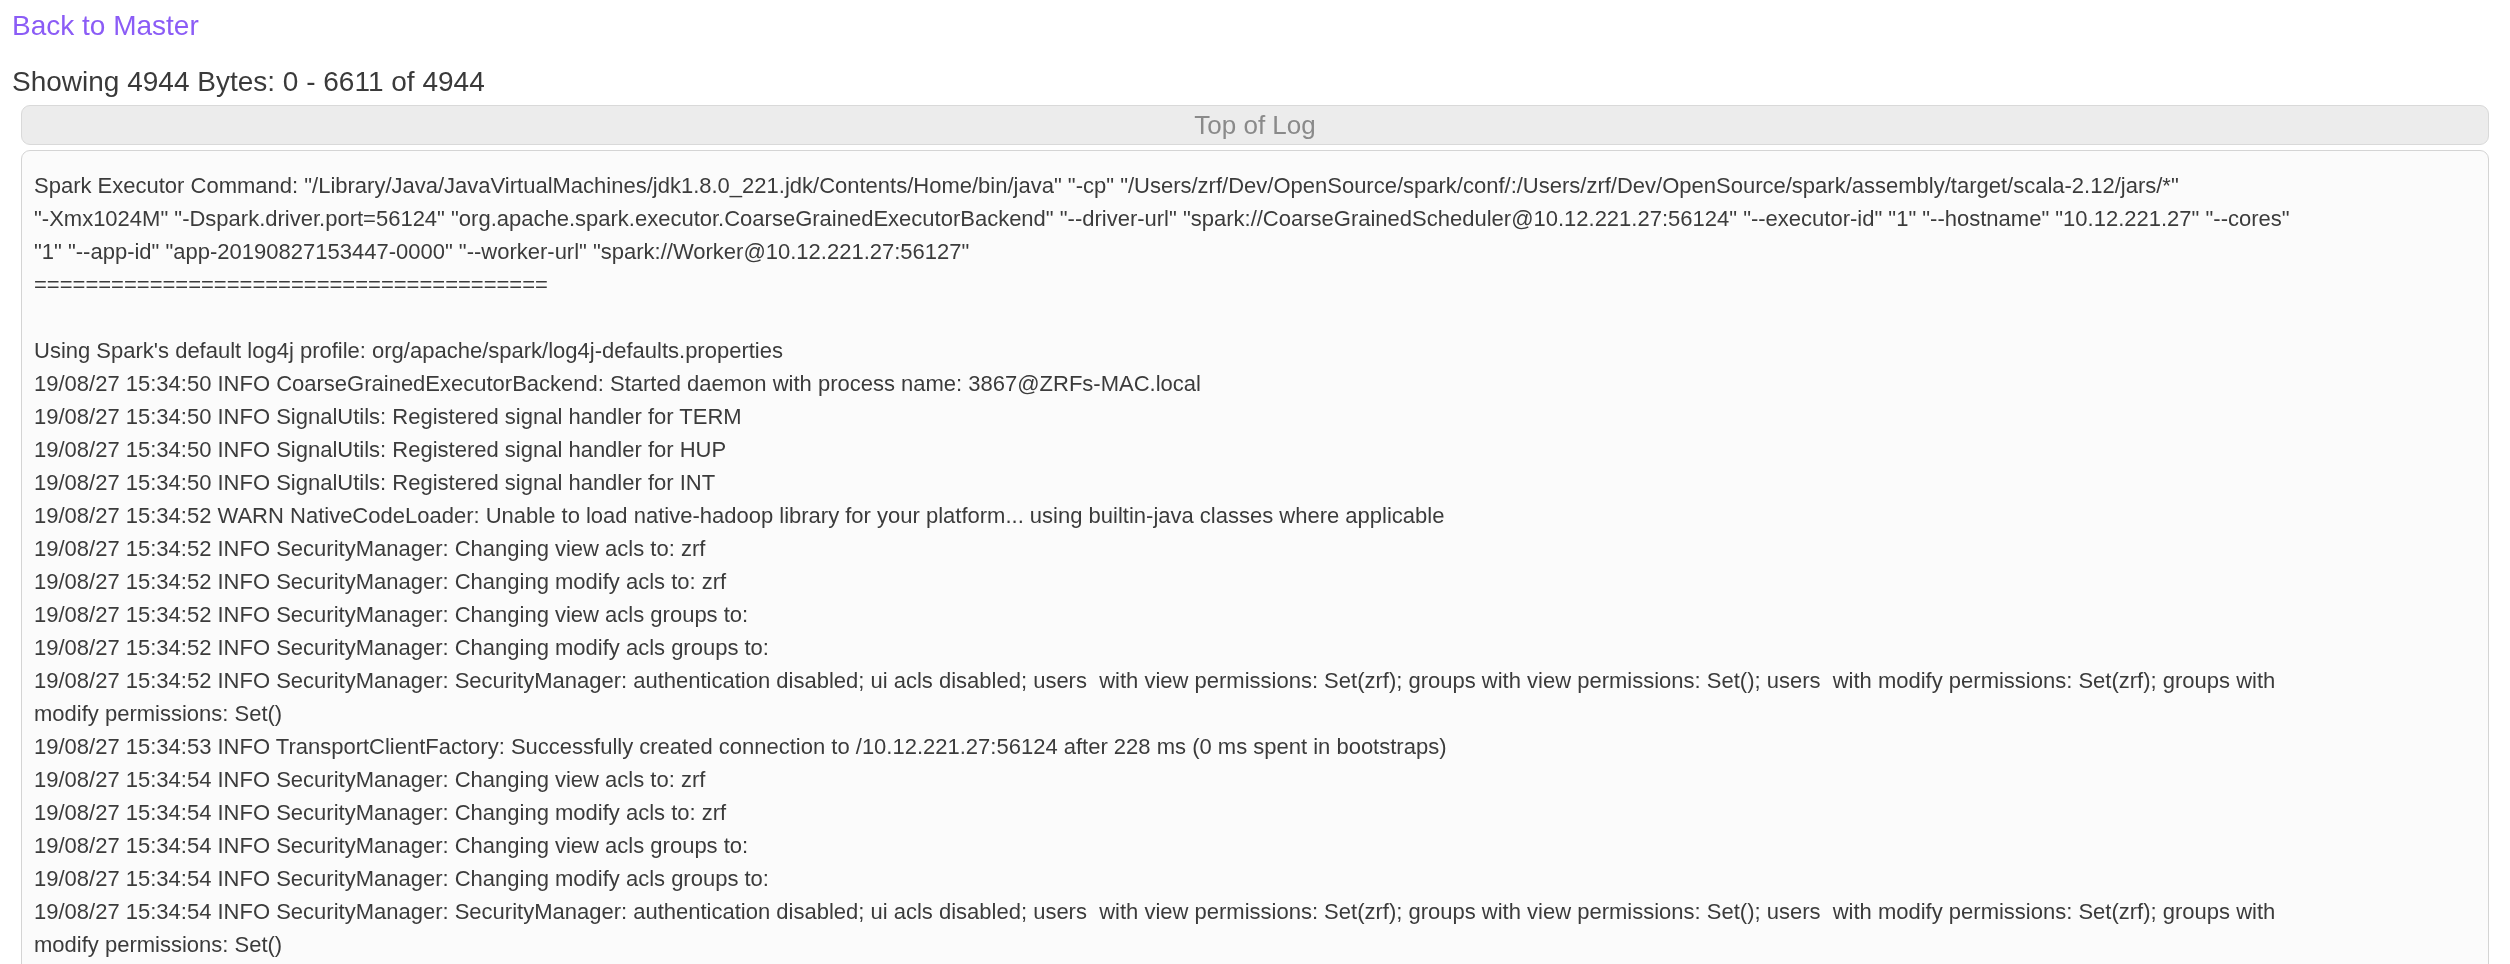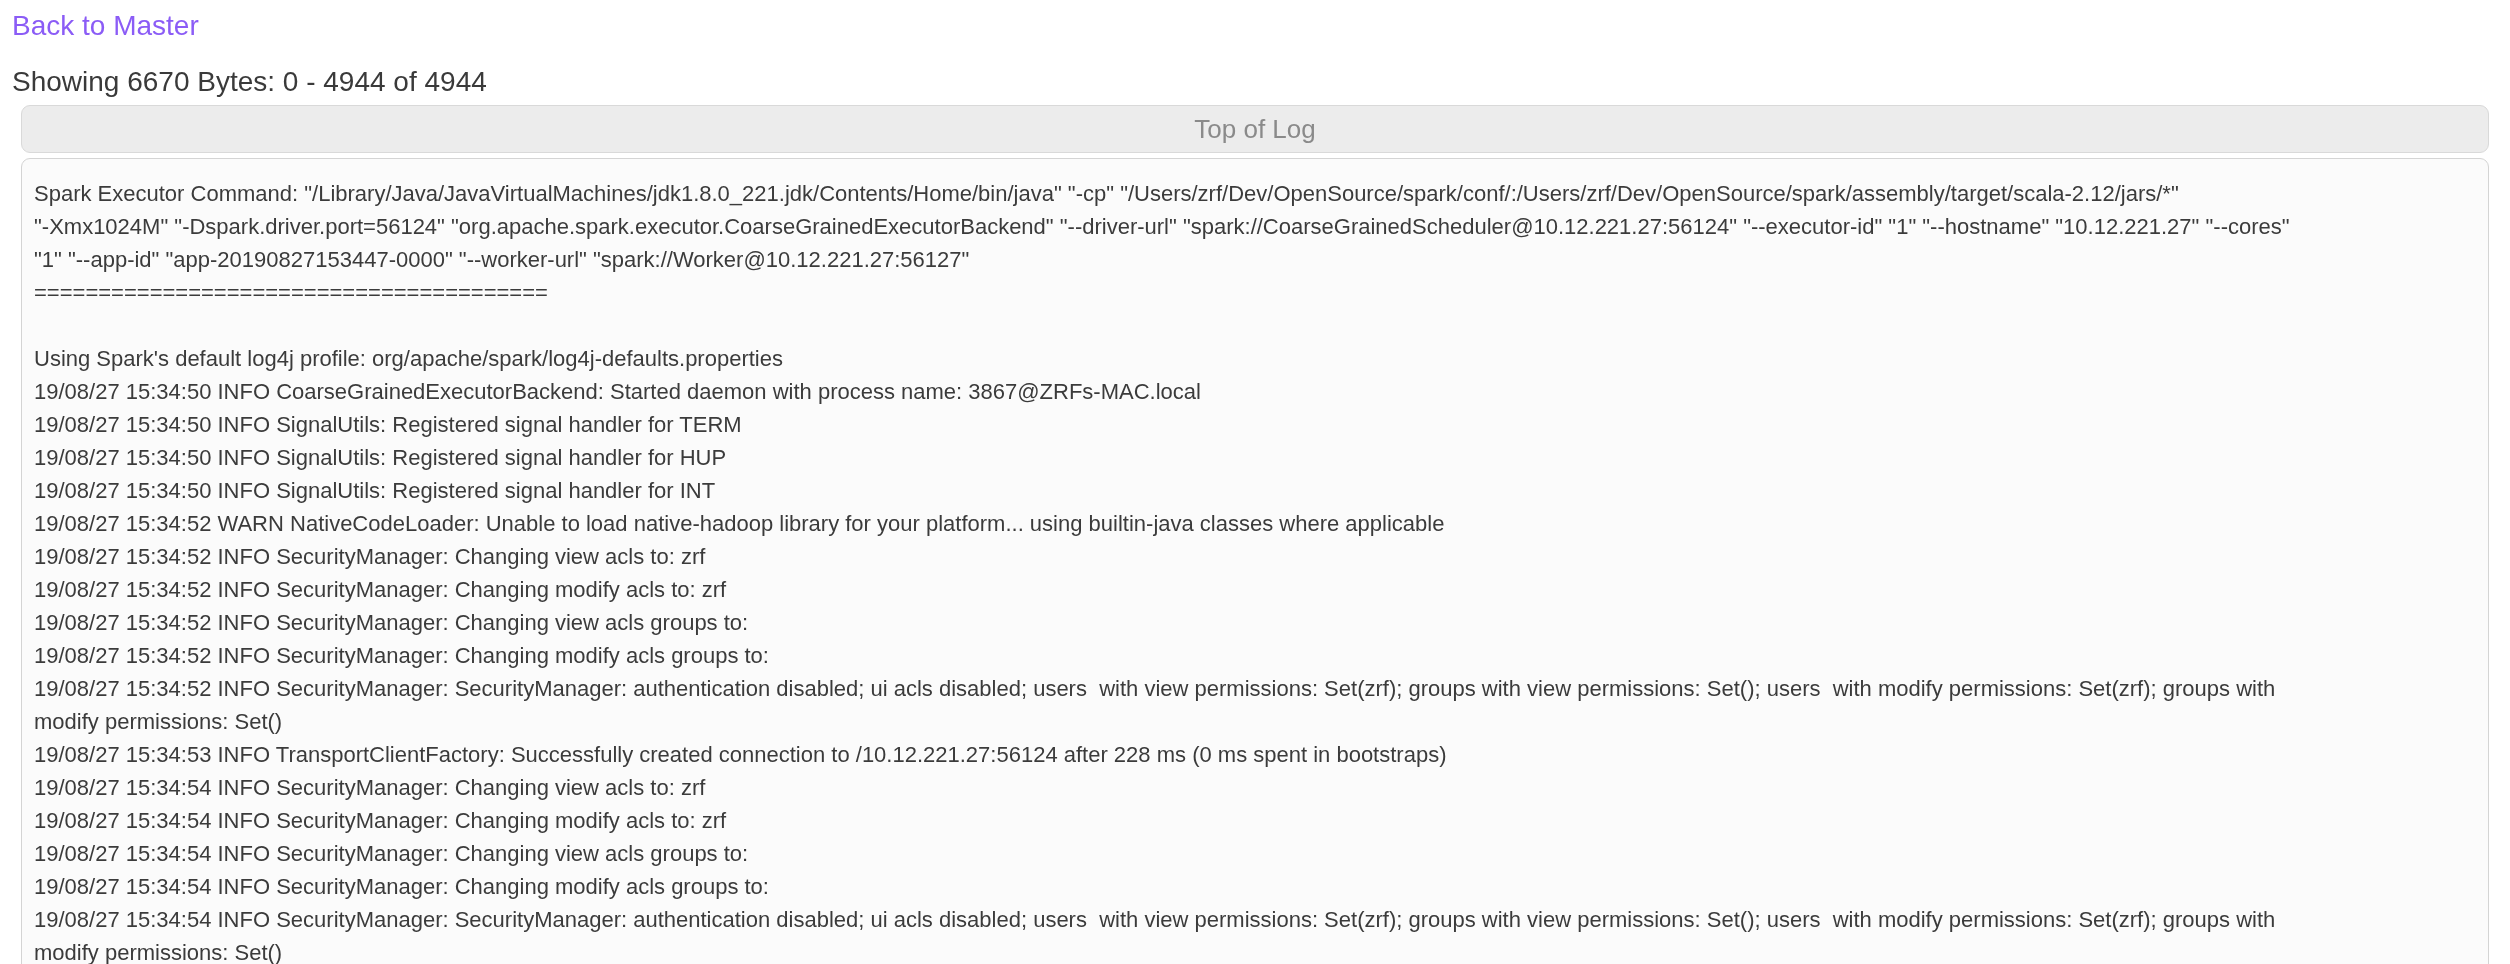--- a/index.html
+++ b/index.html
@@ -21,21 +21,21 @@
     cursor: pointer;
   }
   .byte-range {
     margin: 24px 0 0 12px;
     font-size: 28px;
     line-height: 32px;
     color: #3a3a3a;
   }
   .log-header {
     margin: 7px 21px 0 21px;
-    height: 48px;
+    height: 40px;
     background: #ececec;
     border: 1px solid #d9d9d9;
     border-radius: 9px;
     box-sizing: border-box;
     display: flex;
     align-items: center;
     justify-content: center;
   }
   .log-header-title {
     font-size: 26px;
@@ -60,21 +60,21 @@
     word-wrap: break-word;
   }
 </style>
 </head>
 <body>
 
 
 
 <a class="back-link" href="#">Back to Master</a>
 
-<div class="byte-range">Showing 6670 Bytes: 0 - 4944 of 4944</div>
+<div class="byte-range">Showing 4944 Bytes: 0 - 6611 of 4944</div>
 
 <div class="log-header">
   <span class="log-header-title">Top of Log</span>
 </div>
 
 <div class="log-box">
   <pre class="log-pre">Spark Executor Command: "/Library/Java/JavaVirtualMachines/jdk1.8.0_221.jdk/Contents/Home/bin/java" "-cp" "/Users/zrf/Dev/OpenSource/spark/conf/:/Users/zrf/Dev/OpenSource/spark/assembly/target/scala-2.12/jars/*"
 "-Xmx1024M" "-Dspark.driver.port=56124" "org.apache.spark.executor.CoarseGrainedExecutorBackend" "--driver-url" "spark://CoarseGrainedScheduler@10.12.221.27:56124" "--executor-id" "1" "--hostname" "10.12.221.27" "--cores"
 "1" "--app-id" "app-20190827153447-0000" "--worker-url" "spark://Worker@10.12.221.27:56127"
 ========================================

